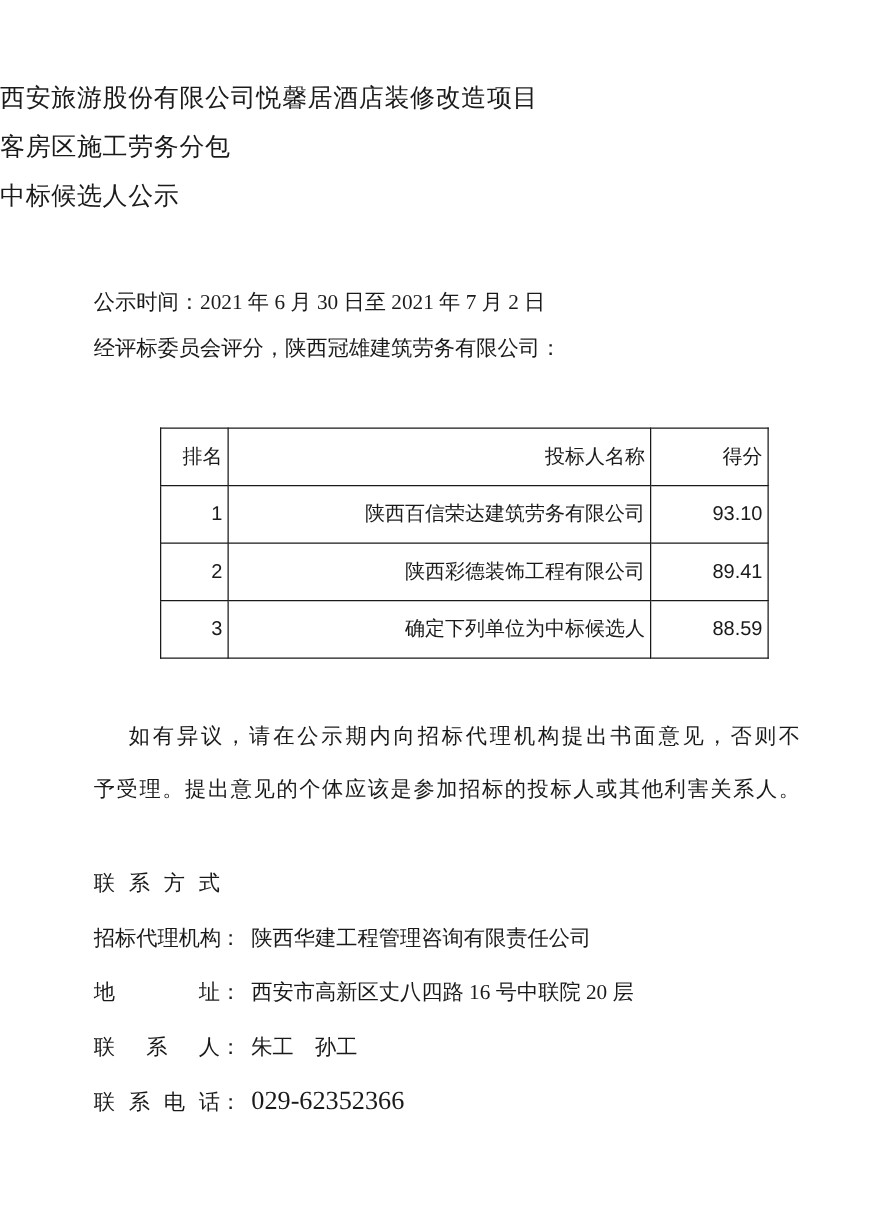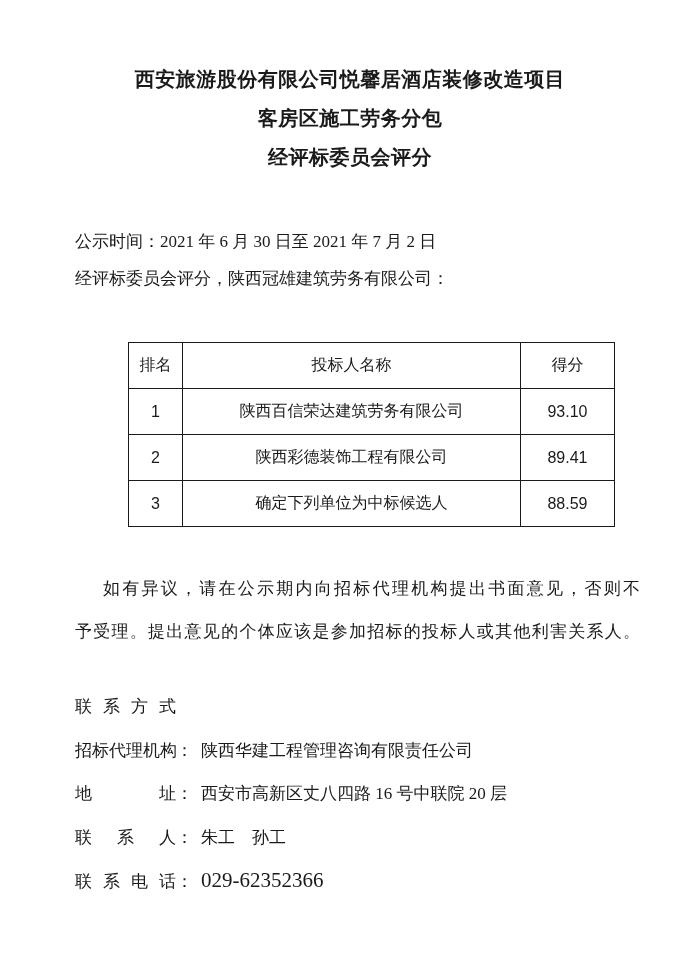--- a/index.html
+++ b/index.html
@@ -6,44 +6,44 @@
   body {
     width: 700px; height: 974px;
     font-family: "Liberation Serif", "DejaVu Serif", serif;
     color: #1a1a1a;
     overflow: hidden;
   }
   .page { width: 700px; height: 974px; box-sizing: border-box; padding-top: 60px; }
 
   
   .title-line {
-    text-align: center;
+    text-align: left;
     font-size: 20px;
-    font-weight: bold;
+    font-weight: normal;
     line-height: 39px;
     letter-spacing: 0.5px;
     white-space: nowrap;
   }
 
   
   .intro { margin: 46px 0 0 75px; }
   .body-line { font-size: 17px; line-height: 37px; white-space: nowrap; }
 
   
   table.bid-table {
     margin: 45px 0 0 128px;
     border-collapse: collapse;
     table-layout: fixed;
   }
   table.bid-table th, table.bid-table td {
     border: 1px solid #1a1a1a;
     height: 46px;
     font-weight: normal;
     font-size: 16px;
-    text-align: center;
+    text-align: right;
     padding: 4px;
     box-sizing: border-box;
   }
   .col-rank  { width: 54px; }
   .col-name  { width: 338px; }
   .col-score { width: 94px; }
   td.cell-bidder { text-align: left; padding-left: 8px; }
   .num { font-family: "Liberation Sans", "DejaVu Sans", sans-serif; font-size: 21px; }
 
   
@@ -69,21 +69,21 @@
   .contact-value { margin-left: 8px; white-space: nowrap; font-family: Liberation Serif, serif; }
 </style>
 </head>
 <body>
 
 <div class="page">
 
   <header>
     <div class="title-line">西安旅游股份有限公司悦馨居酒店装修改造项目</div>
     <div class="title-line">客房区施工劳务分包</div>
-    <div class="title-line">经评标委员会评分</div>
+    <div class="title-line">中标候选人公示</div>
   </header>
 
   <section class="intro">
     <div class="body-line">公示时间：2021 年 6 月 30 日至 2021 年 7 月 2 日</div>
     <div class="body-line">经评标委员会评分，陕西冠雄建筑劳务有限公司：</div>
   </section>
 
   <table class="bid-table">
     <thead>
       <tr>

